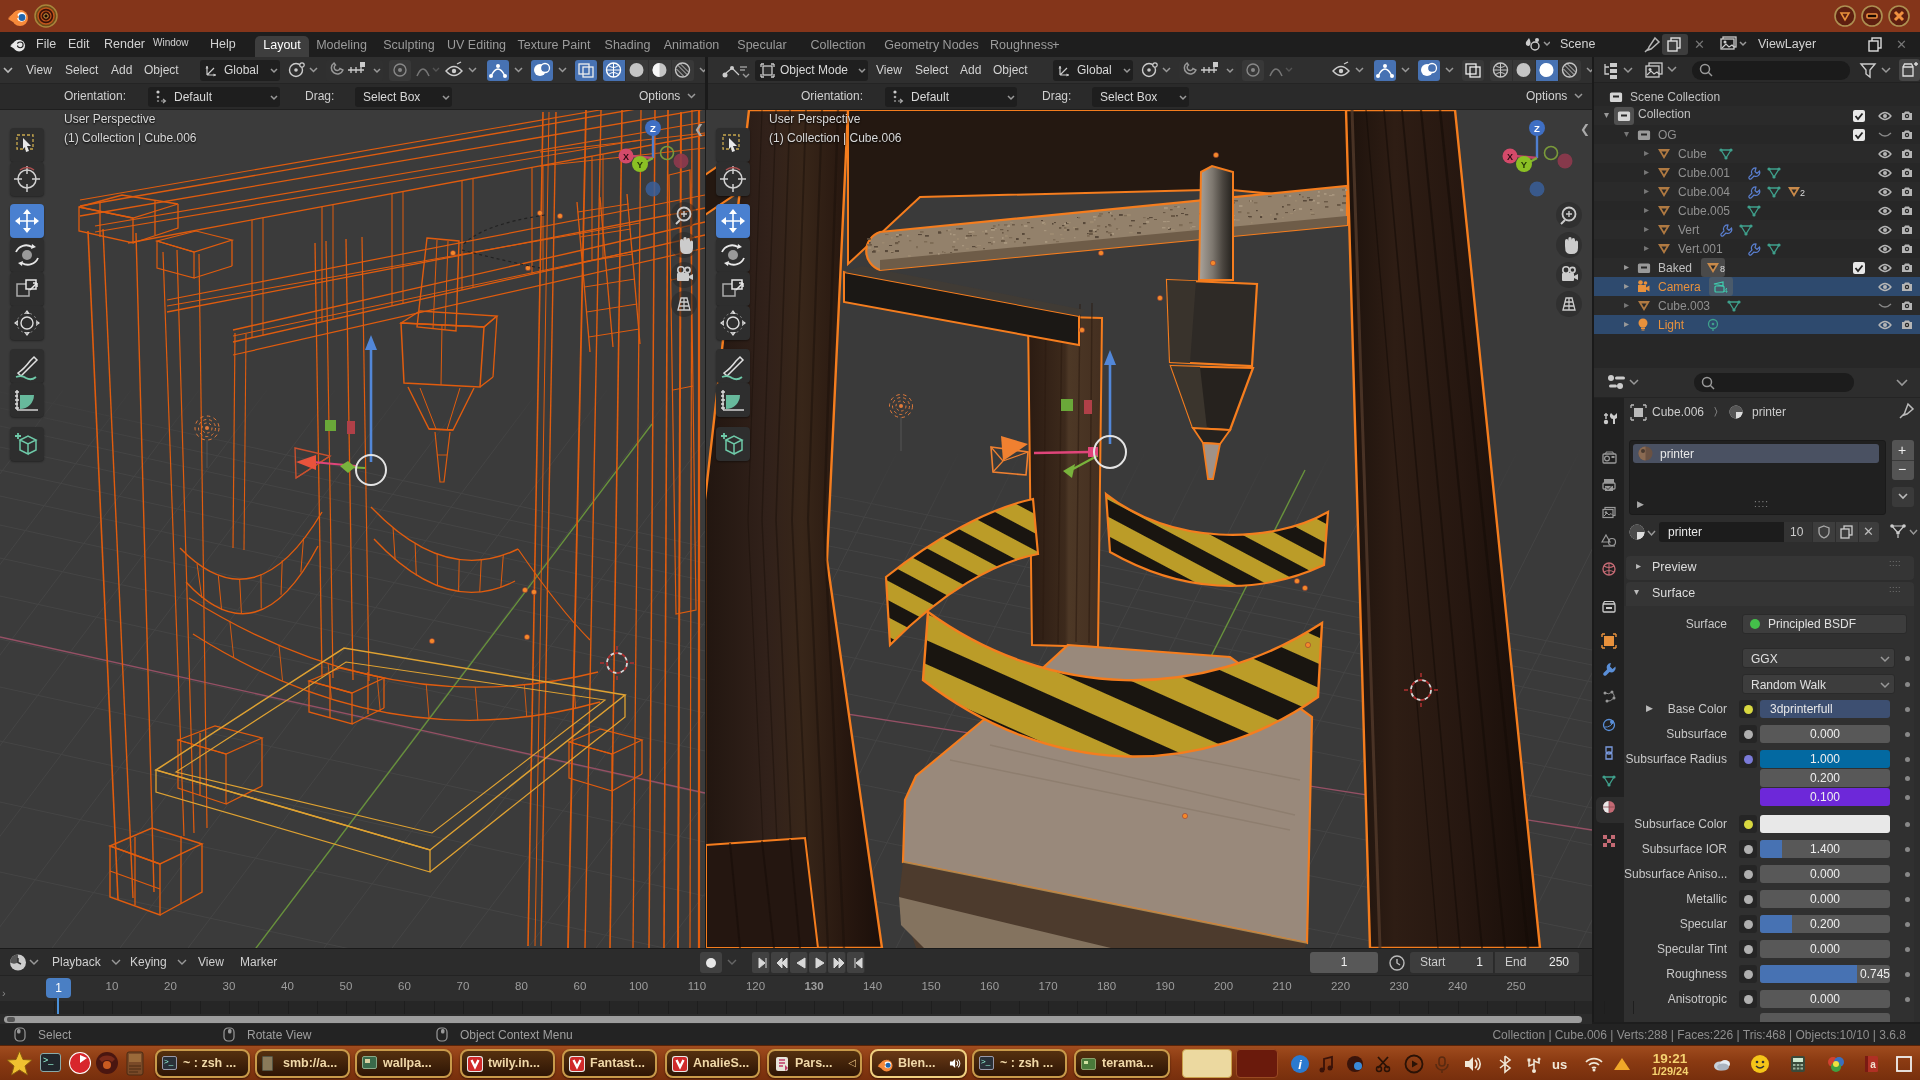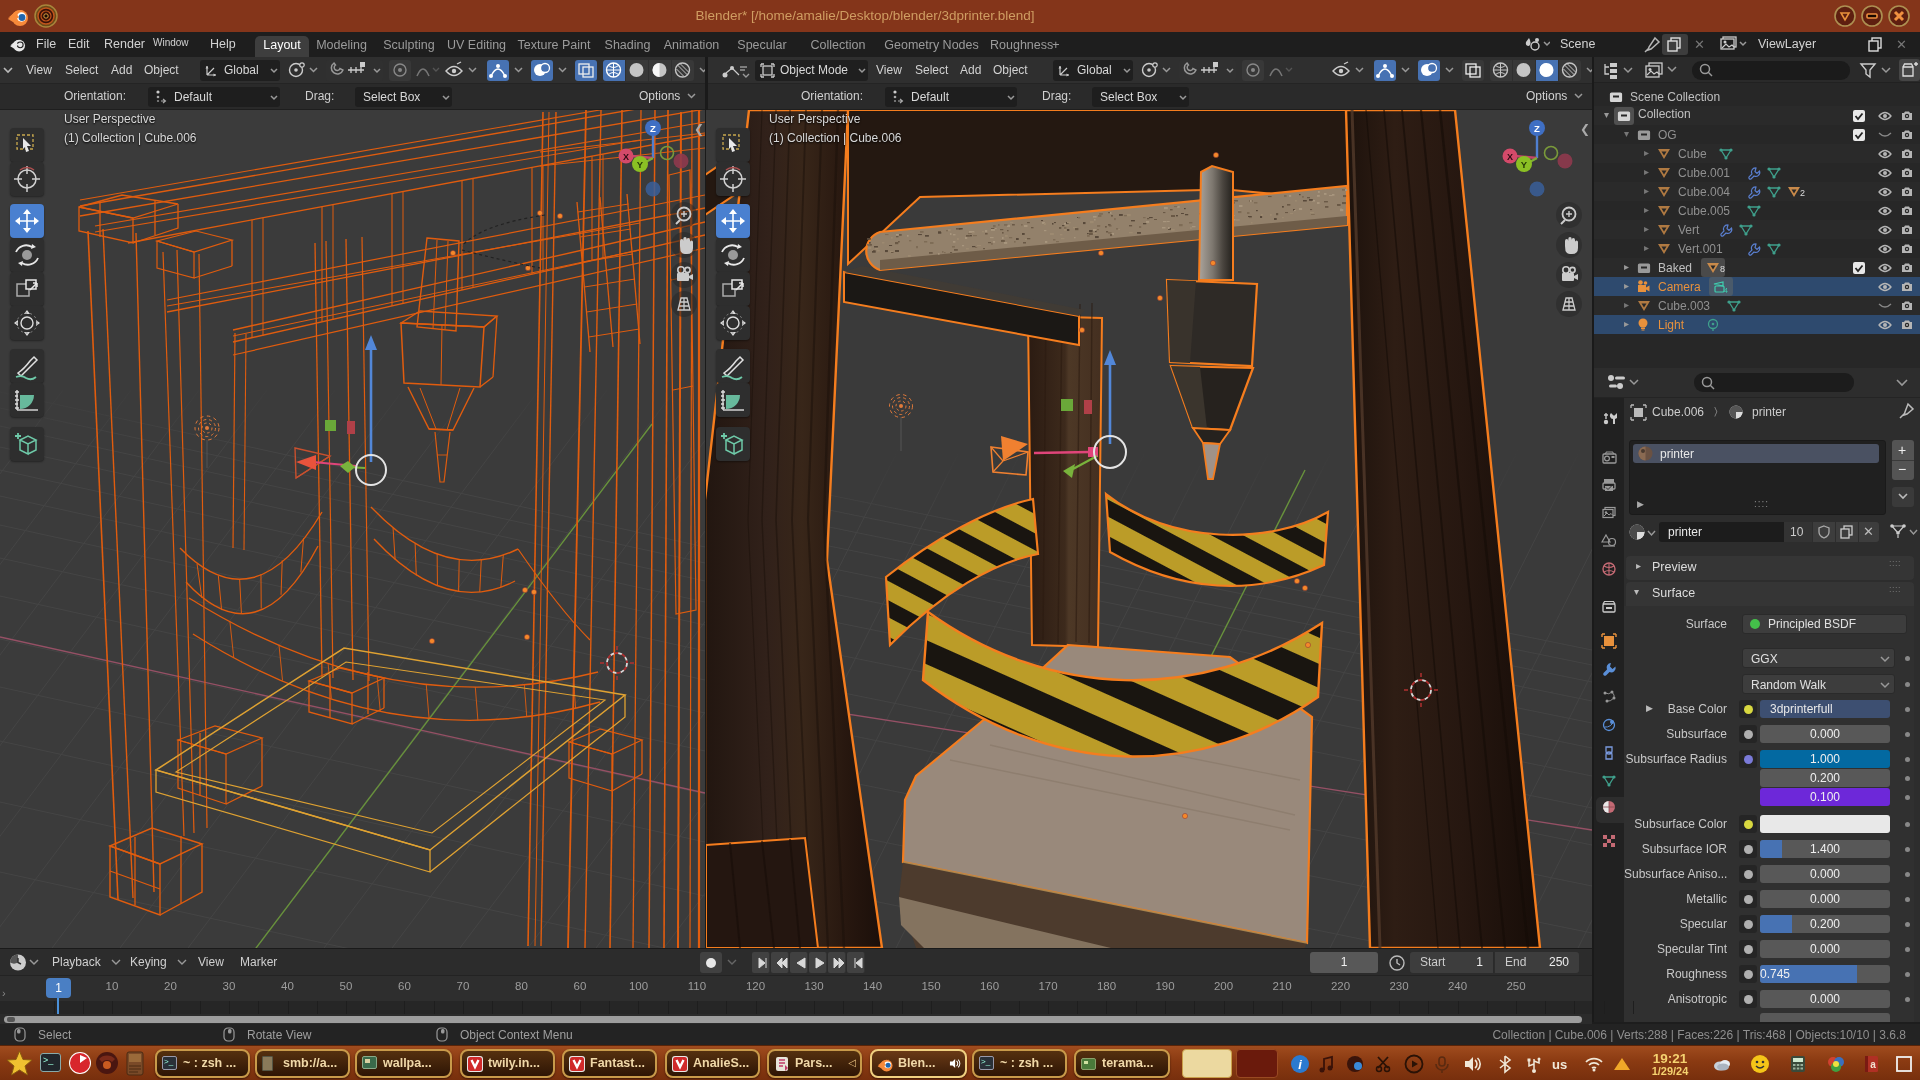--- a/index.html
+++ b/index.html
@@ -15,21 +15,20 @@
 <circle cx="14.5" cy="12" r="4.7" fill="#fff"></circle>
 <circle cx="15" cy="12.5" r="3.4" fill="#2166ad"></circle>
 <path d="M1 14 L8 7 L12 12 L6 17 Z" fill="#f78a3a"></path>
 </svg>
 <svg class="abs" style="left:34px;top:4px" width="24" height="24" viewBox="0 0 24 24">
 <circle cx="12" cy="12" r="11" fill="#6b4a18" stroke="#a8853c" stroke-width="1.5"></circle>
 <circle cx="12" cy="12" r="8" fill="#3a1208" stroke="#c2541c" stroke-width="1.5"></circle>
 <circle cx="12" cy="12" r="5" fill="none" stroke="#c2541c" stroke-width="1.2"></circle>
 <circle cx="12" cy="12" r="2.2" fill="#180a04" stroke="#e0a040" stroke-width="1"></circle>
 </svg>
-<div class="txt" style="left:0;top:8px;width:1730px;text-align:center;font-size:13.5px;color:#cf9d62;">Blender* [/home/amalie/Desktop/blender/3dprinter.blend]</div>
 <svg class="abs" style="left:1834px;top:5px" width="22" height="22" viewBox="-11 -11 22 22">
 <circle cx="0" cy="0" r="10" fill="#5e1f10" stroke="#ad9052" stroke-width="1.6"></circle>
         <path d="M-4 -3 L4 -3 L0 4 Z" fill="none" stroke="#e8923c" stroke-width="1.6"></path>
       </svg>
 <svg class="abs" style="left:1861px;top:5px" width="22" height="22" viewBox="-11 -11 22 22">
 <circle cx="0" cy="0" r="10" fill="#5e1f10" stroke="#ad9052" stroke-width="1.6"></circle>
         <rect x="-5" y="-2" width="10" height="4" rx="1" fill="#180800" stroke="#f09040" stroke-width="1.6"></rect>
       </svg>
 <svg class="abs" style="left:1888px;top:5px" width="22" height="22" viewBox="-11 -11 22 22">
 <circle cx="0" cy="0" r="10" fill="#5e1f10" stroke="#ad9052" stroke-width="1.6"></circle>
@@ -1727,21 +1726,21 @@
 <div class="abs" style="left:166px;top:572px;width:130px;height:18px;background:#585858;border-radius:3px;overflow:hidden;">
         <div class="abs" style="left:0;top:0;width:0px;height:18px;background:#4772b3;"></div>
         <div class="txt" style="left:0;top:2px;width:130px;text-align:center;font-size:12px;color:#f0f0f0;">0.000</div>
       </div>
 <div class="abs" style="left:311px;top:579px;width:5px;height:5px;background:#888;border-radius:3px;"></div>
 <div class="txt" style="left:30px;top:599px;width:103px;text-align:right;font-size:12px;color:#c8c8c8;">Roughness</div>
 <div class="abs" style="left:145px;top:597px;width:18px;height:18px;background:#252525;border-radius:3px;"></div>
 <div class="abs" style="left:149.5px;top:601.5px;width:9px;height:9px;background:#b0b0b0;border-radius:5px;"></div>
 <div class="abs" style="left:166px;top:597px;width:130px;height:18px;background:#585858;border-radius:3px;overflow:hidden;">
         <div class="abs" style="left:0;top:0;width:97px;height:18px;background:#4772b3;"></div>
-        <div class="txt" style="left:0;top:2px;width:130px;text-align:left;font-size:12px;color:#f0f0f0;">0.745</div>
+        <div class="txt" style="left:0;top:2px;width:130px;text-align:right;font-size:12px;color:#f0f0f0;">0.745</div>
       </div>
 <div class="abs" style="left:311px;top:604px;width:5px;height:5px;background:#888;border-radius:3px;"></div>
 <div class="txt" style="left:30px;top:624px;width:103px;text-align:right;font-size:12px;color:#c8c8c8;">Anisotropic</div>
 <div class="abs" style="left:145px;top:622px;width:18px;height:18px;background:#252525;border-radius:3px;"></div>
 <div class="abs" style="left:149.5px;top:626.5px;width:9px;height:9px;background:#b0b0b0;border-radius:5px;"></div>
 <div class="abs" style="left:166px;top:622px;width:130px;height:18px;background:#585858;border-radius:3px;overflow:hidden;">
         <div class="abs" style="left:0;top:0;width:0px;height:18px;background:#4772b3;"></div>
         <div class="txt" style="left:0;top:2px;width:130px;text-align:center;font-size:12px;color:#f0f0f0;">0.000</div>
       </div>
 <div class="abs" style="left:311px;top:629px;width:5px;height:5px;background:#888;border-radius:3px;"></div>
@@ -1810,21 +1809,21 @@
 <div class="txt" style="left:209.0px;top:31px;width:40px;text-align:center;font-size:11.5px;color:#9d9d9d;">30</div>
 <div class="txt" style="left:267.5px;top:31px;width:40px;text-align:center;font-size:11.5px;color:#9d9d9d;">40</div>
 <div class="txt" style="left:326.0px;top:31px;width:40px;text-align:center;font-size:11.5px;color:#9d9d9d;">50</div>
 <div class="txt" style="left:384.5px;top:31px;width:40px;text-align:center;font-size:11.5px;color:#9d9d9d;">60</div>
 <div class="txt" style="left:443.0px;top:31px;width:40px;text-align:center;font-size:11.5px;color:#9d9d9d;">70</div>
 <div class="txt" style="left:501.5px;top:31px;width:40px;text-align:center;font-size:11.5px;color:#9d9d9d;">80</div>
 <div class="txt" style="left:560.0px;top:31px;width:40px;text-align:center;font-size:11.5px;color:#9d9d9d;">60</div>
 <div class="txt" style="left:618.5px;top:31px;width:40px;text-align:center;font-size:11.5px;color:#9d9d9d;">100</div>
 <div class="txt" style="left:677.0px;top:31px;width:40px;text-align:center;font-size:11.5px;color:#9d9d9d;">110</div>
 <div class="txt" style="left:735.5px;top:31px;width:40px;text-align:center;font-size:11.5px;color:#9d9d9d;">120</div>
-<div class="txt" style="left:794.0px;top:31px;width:40px;text-align:center;font-size:11.5px;color:#9d9d9d;">130</div>
+<div class="txt" style="left:794.0px;top:31px;width:40px;text-align:center;font-size:11.5px;color:#9d9d9d;font-weight:bold;">130</div>
 <div class="txt" style="left:852.5px;top:31px;width:40px;text-align:center;font-size:11.5px;color:#9d9d9d;">140</div>
 <div class="txt" style="left:911.0px;top:31px;width:40px;text-align:center;font-size:11.5px;color:#9d9d9d;">150</div>
 <div class="txt" style="left:969.5px;top:31px;width:40px;text-align:center;font-size:11.5px;color:#9d9d9d;">160</div>
 <div class="txt" style="left:1028.0px;top:31px;width:40px;text-align:center;font-size:11.5px;color:#9d9d9d;">170</div>
 <div class="txt" style="left:1086.5px;top:31px;width:40px;text-align:center;font-size:11.5px;color:#9d9d9d;">180</div>
 <div class="txt" style="left:1145.0px;top:31px;width:40px;text-align:center;font-size:11.5px;color:#9d9d9d;">190</div>
 <div class="txt" style="left:1203.5px;top:31px;width:40px;text-align:center;font-size:11.5px;color:#9d9d9d;">200</div>
 <div class="txt" style="left:1262.0px;top:31px;width:40px;text-align:center;font-size:11.5px;color:#9d9d9d;">210</div>
 <div class="txt" style="left:1320.5px;top:31px;width:40px;text-align:center;font-size:11.5px;color:#9d9d9d;">220</div>
 <div class="txt" style="left:1379.0px;top:31px;width:40px;text-align:center;font-size:11.5px;color:#9d9d9d;">230</div>

